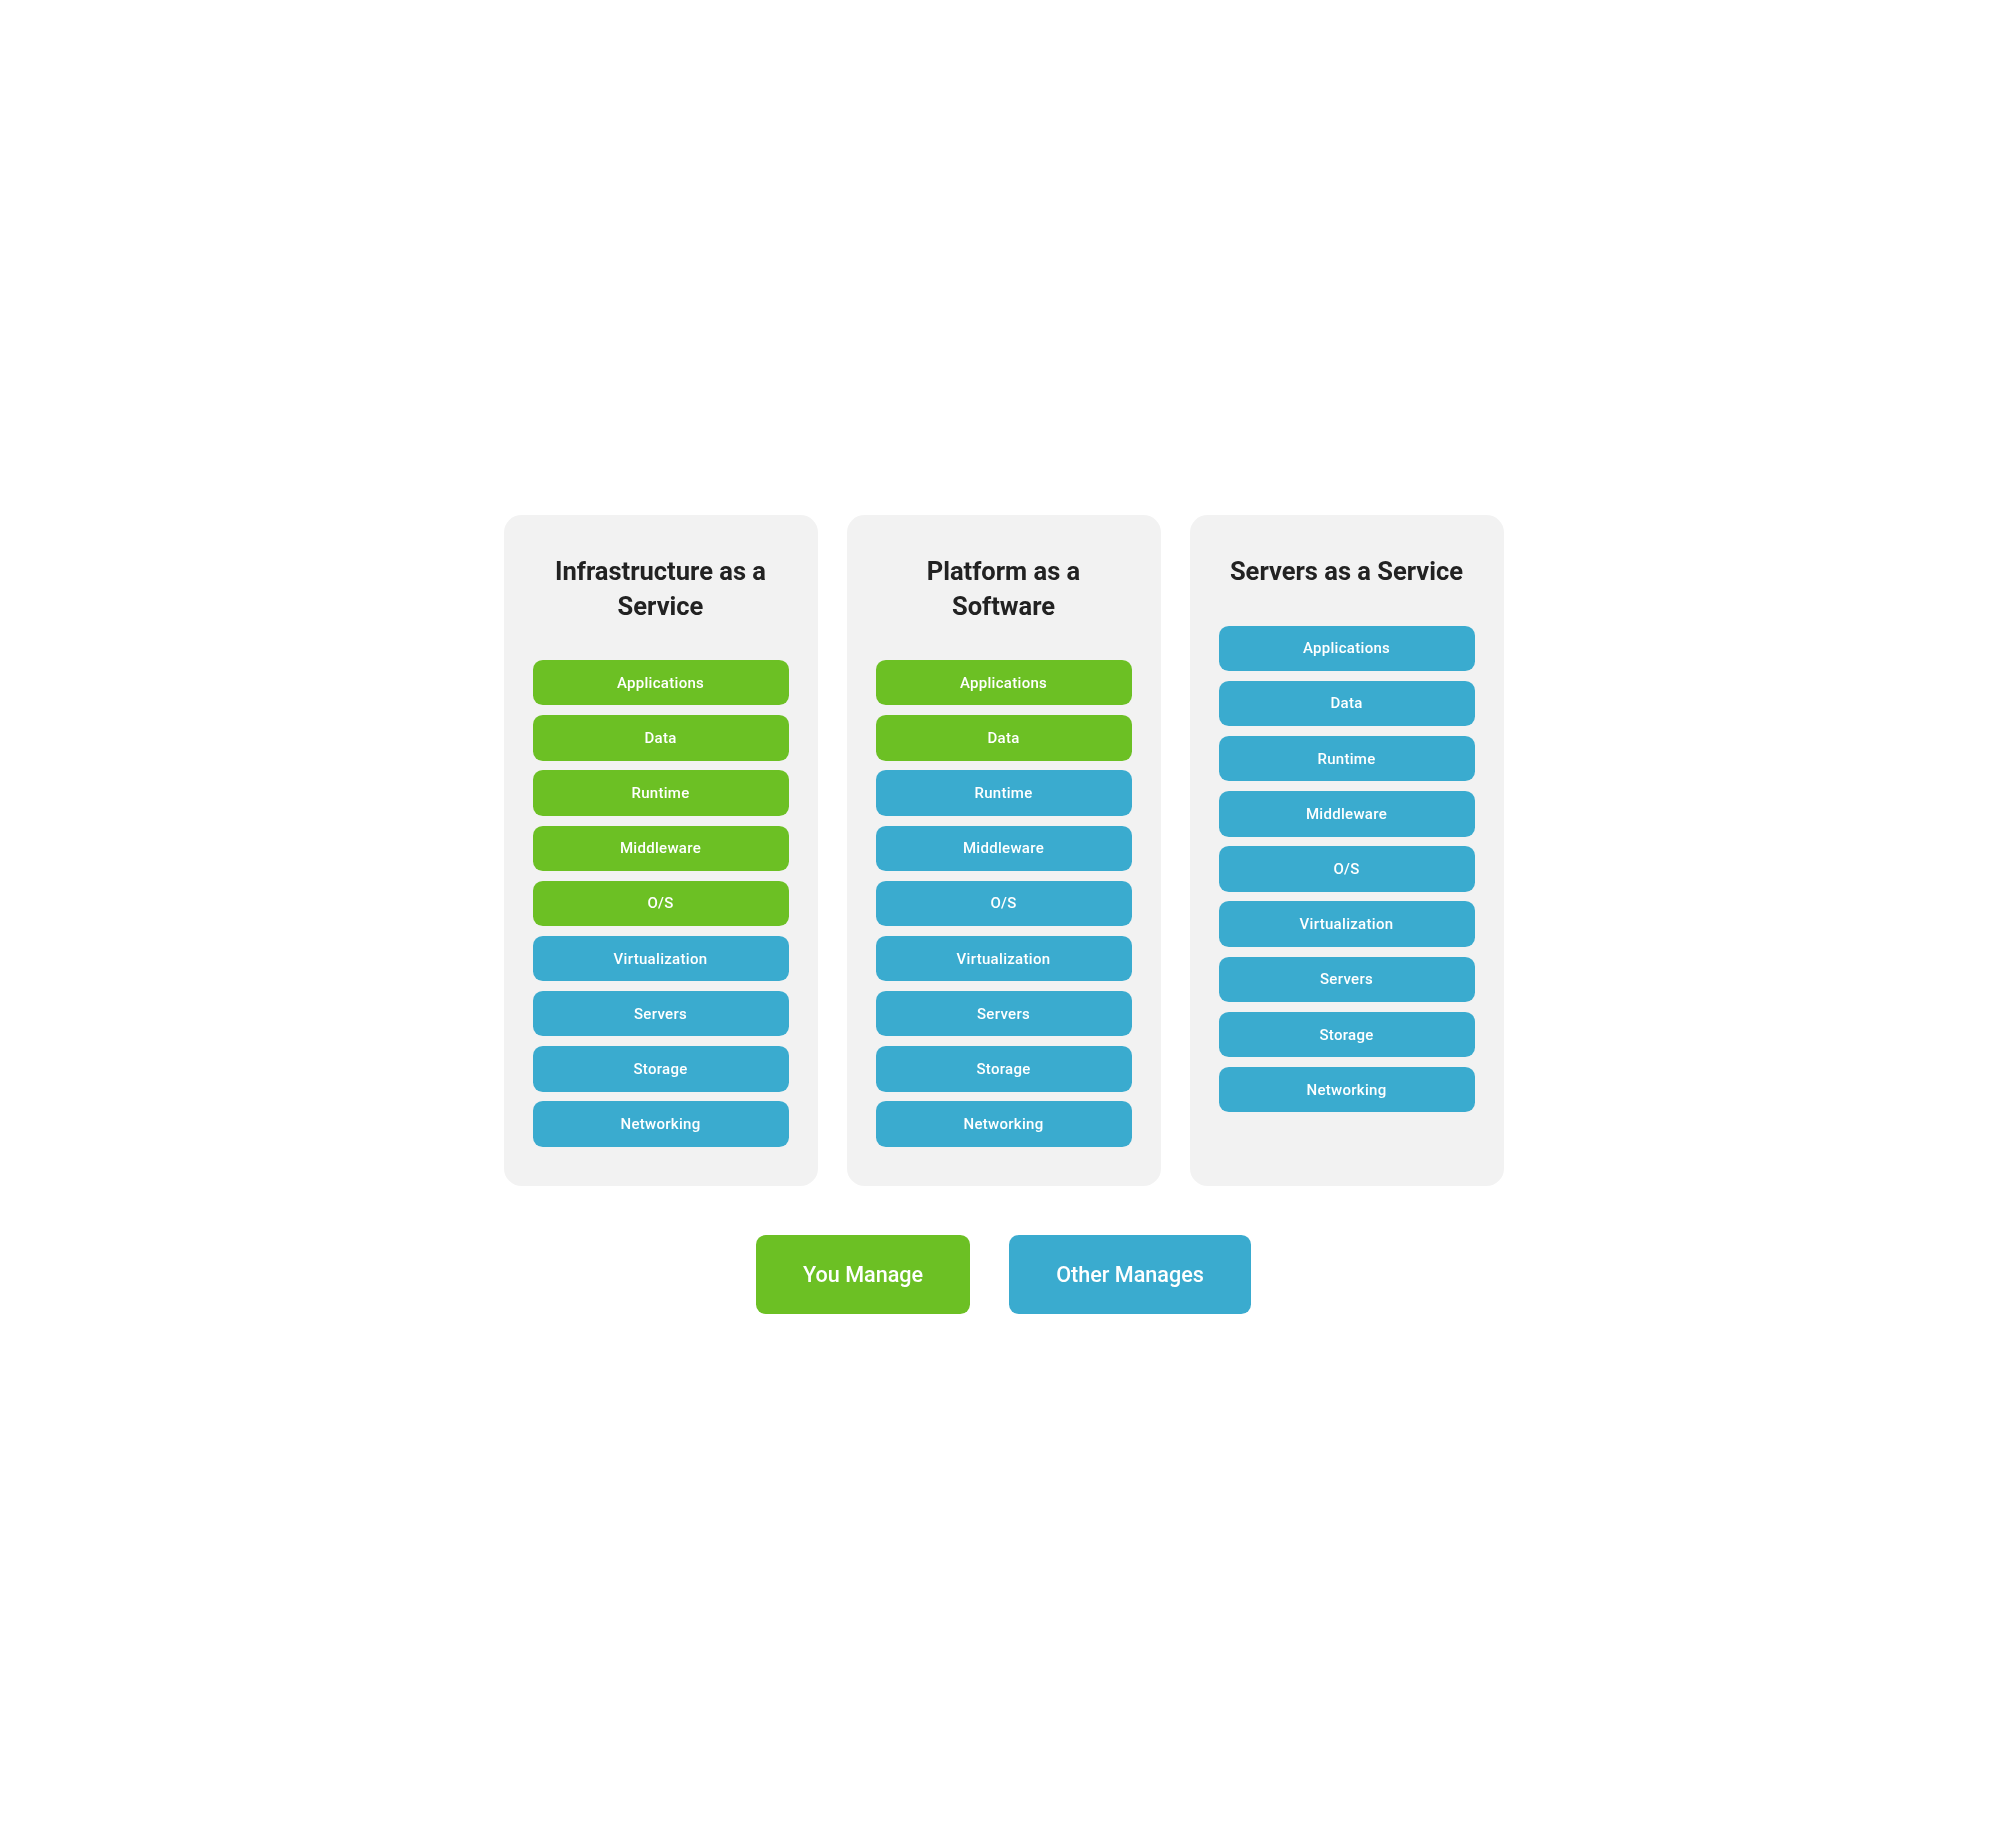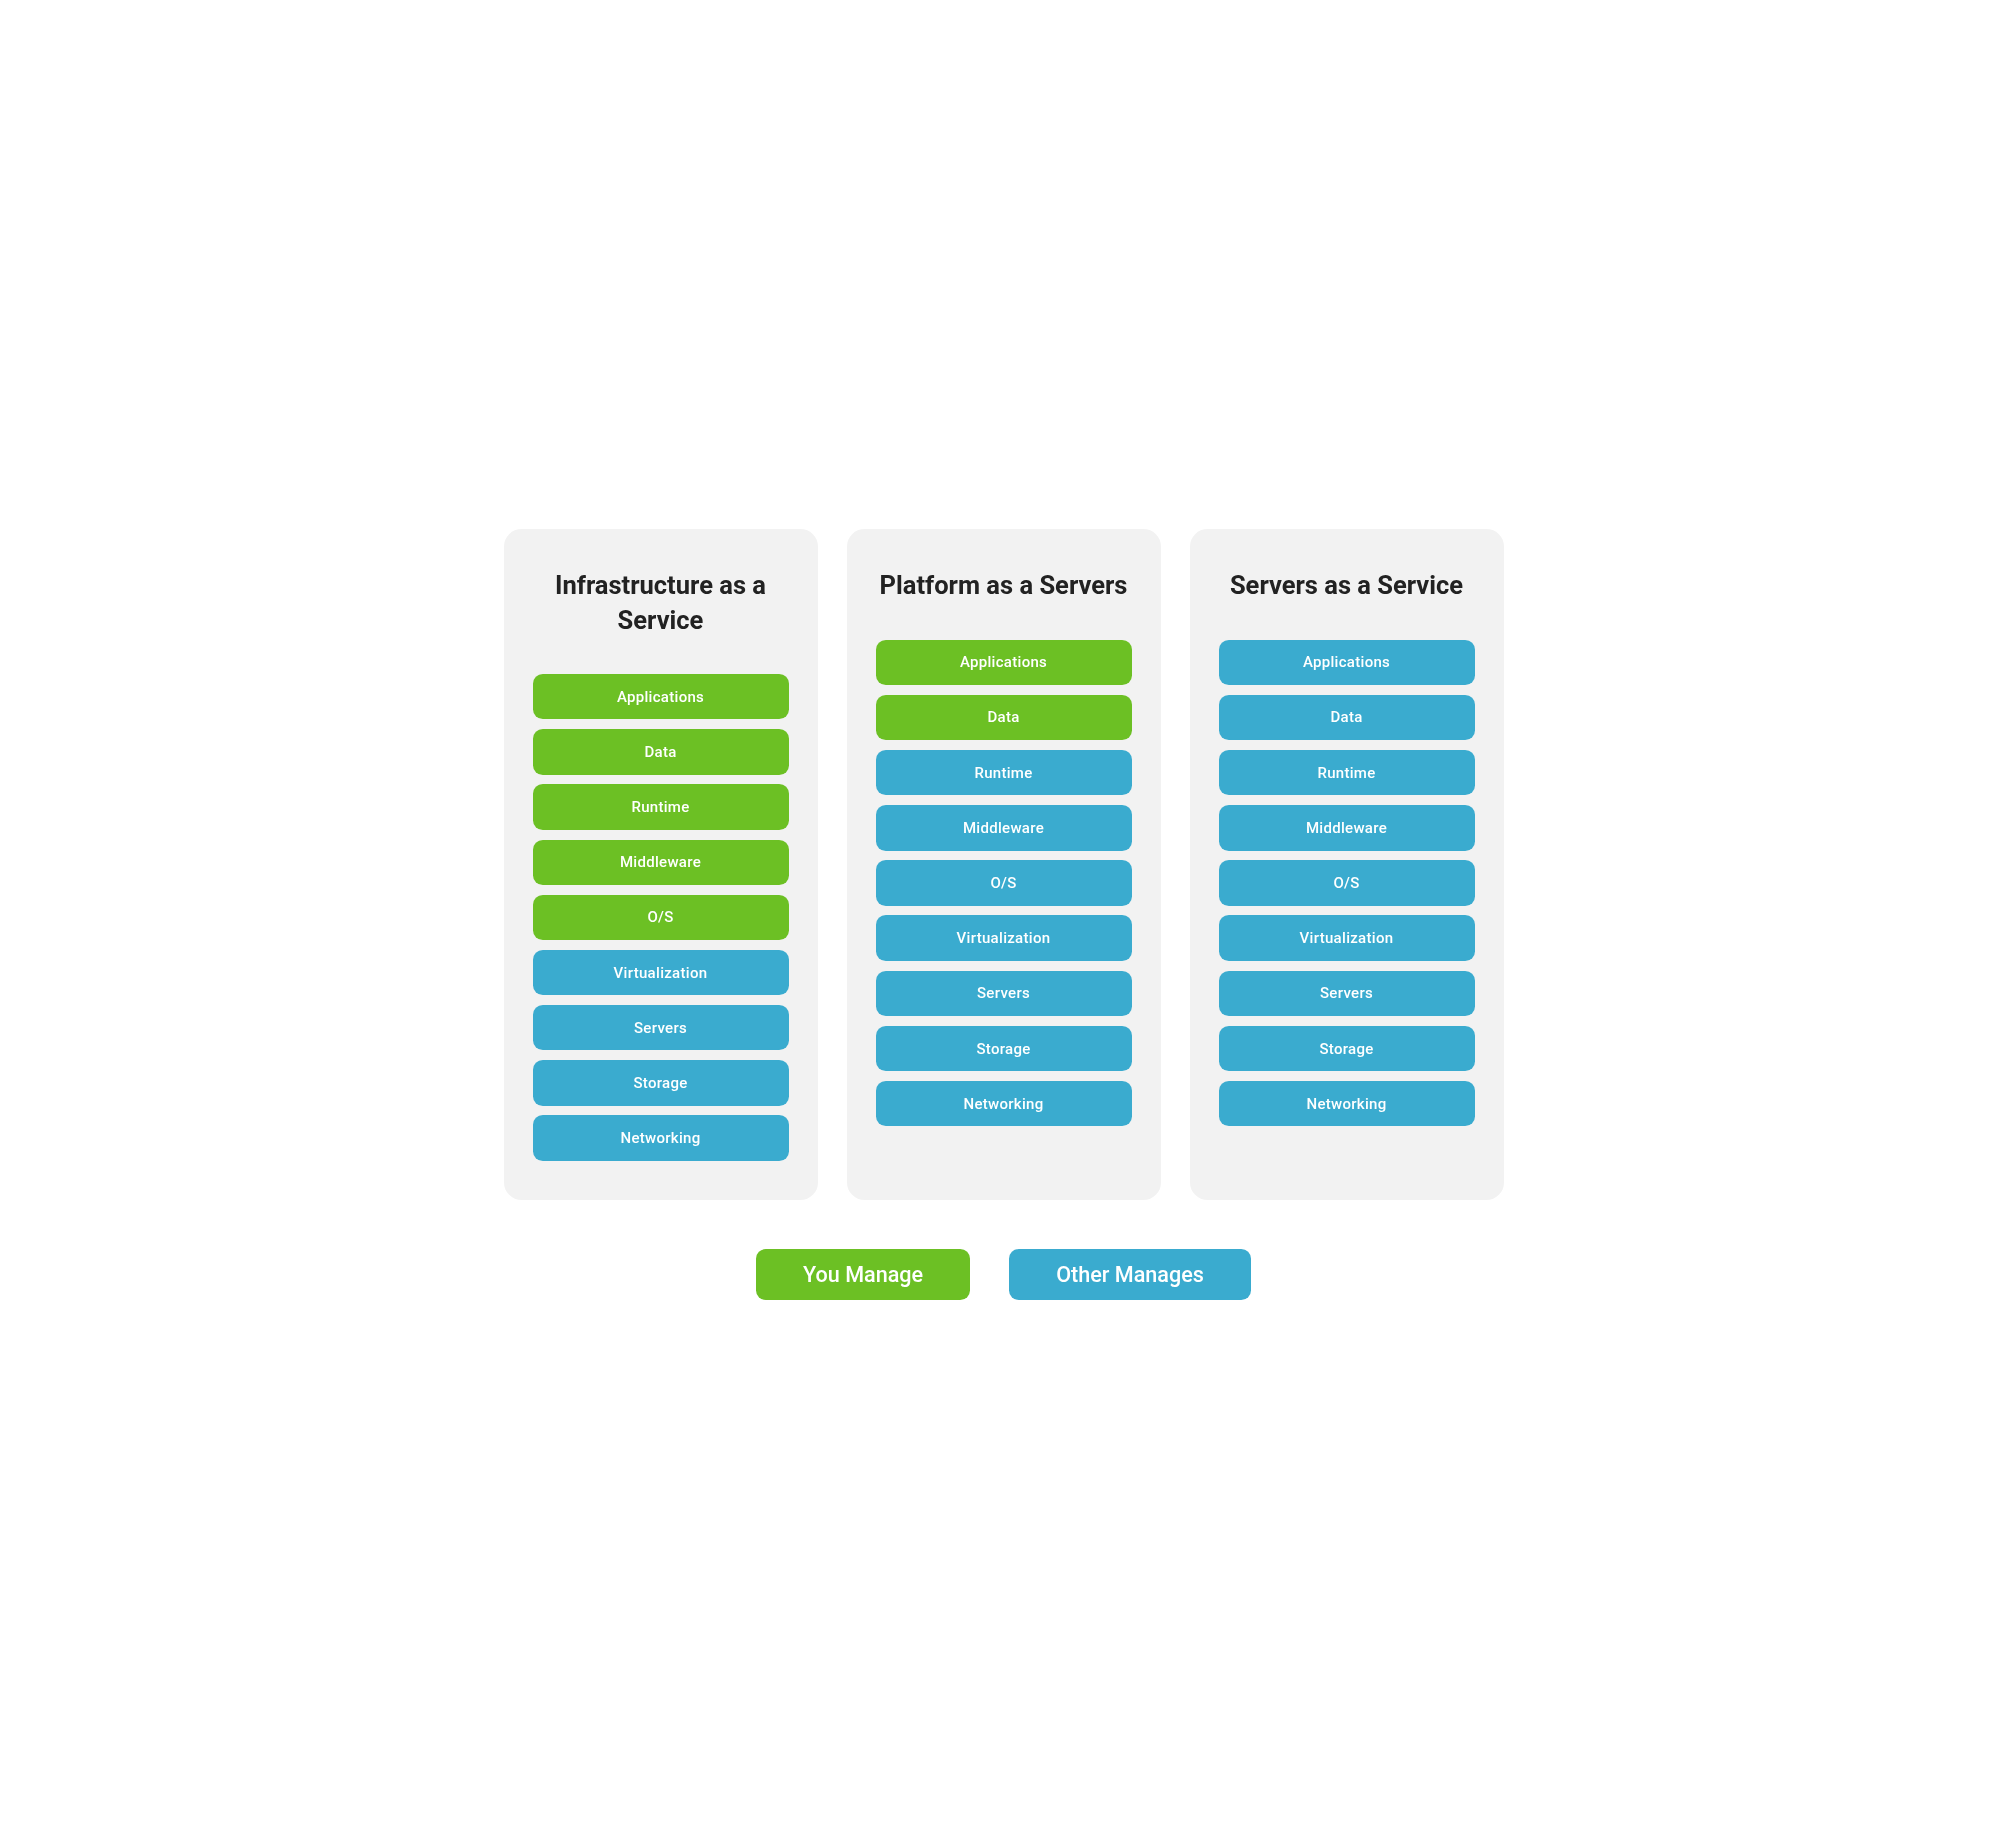--- a/index.html
+++ b/index.html
@@ -82,21 +82,21 @@
     }
 
     .legend-container {
       display: flex;
       gap: 39px;
       align-items: center;
       justify-content: center;
     }
 
     .legend-badge {
-      padding: 13px 47px;
+      padding: 27px 47px;
       border-radius: 9.8px;
       font-size: 21.6px;
       font-weight: 500;
       color: #ffffff;
       text-align: center;
     }
   </style>
 </head>
 <body>
 
@@ -113,21 +113,21 @@
           <div class="item-badge green">Middleware</div>
           <div class="item-badge green">O/S</div>
           <div class="item-badge blue">Virtualization</div>
           <div class="item-badge blue">Servers</div>
           <div class="item-badge blue">Storage</div>
           <div class="item-badge blue">Networking</div>
         </div>
       </div>
       <div class="service-card">
         <div class="card-title">Platform
-as a Servers</div>
+as a Software</div>
         <div class="items-list">
           <div class="item-badge green">Applications</div>
           <div class="item-badge green">Data</div>
           <div class="item-badge blue">Runtime</div>
           <div class="item-badge blue">Middleware</div>
           <div class="item-badge blue">O/S</div>
           <div class="item-badge blue">Virtualization</div>
           <div class="item-badge blue">Servers</div>
           <div class="item-badge blue">Storage</div>
           <div class="item-badge blue">Networking</div>

